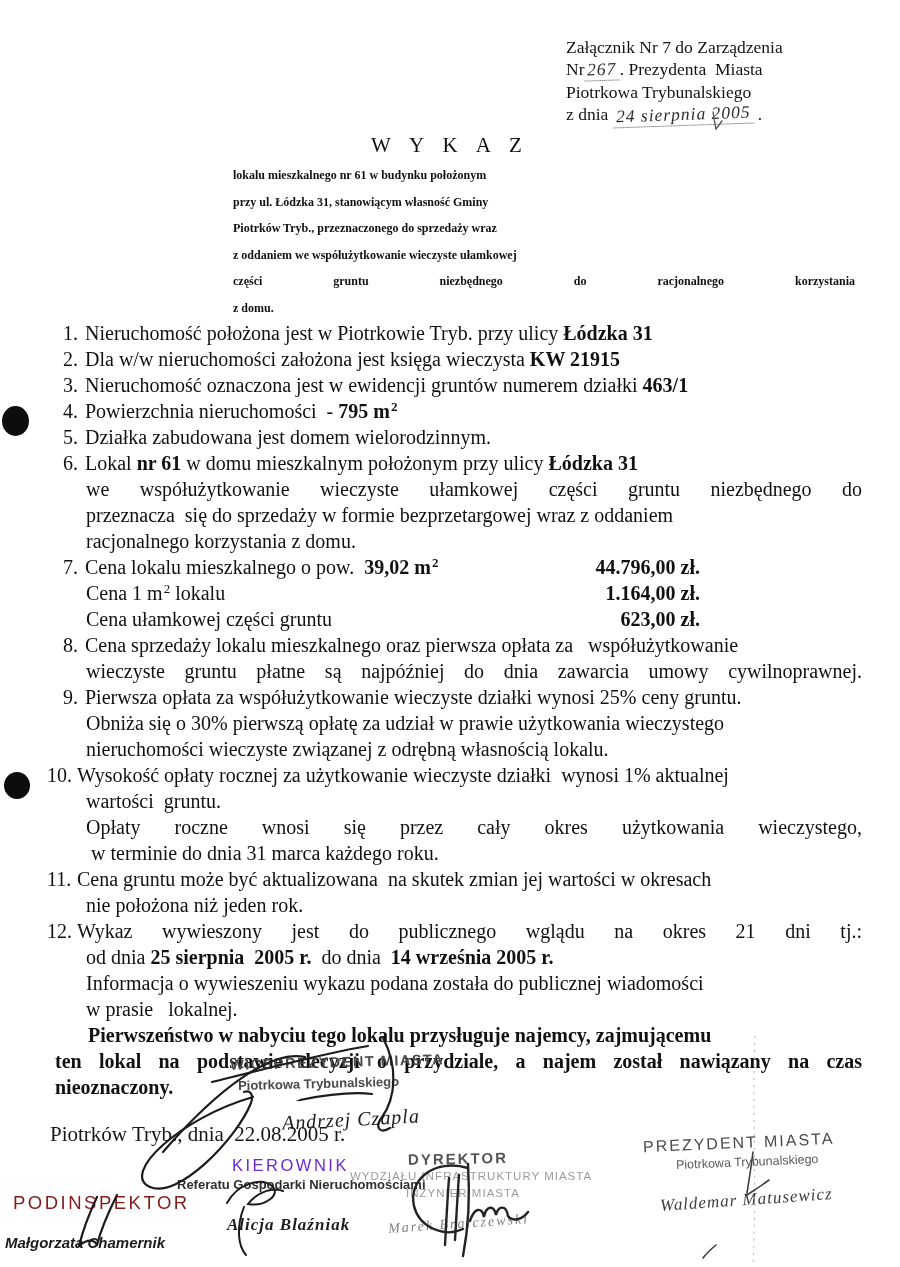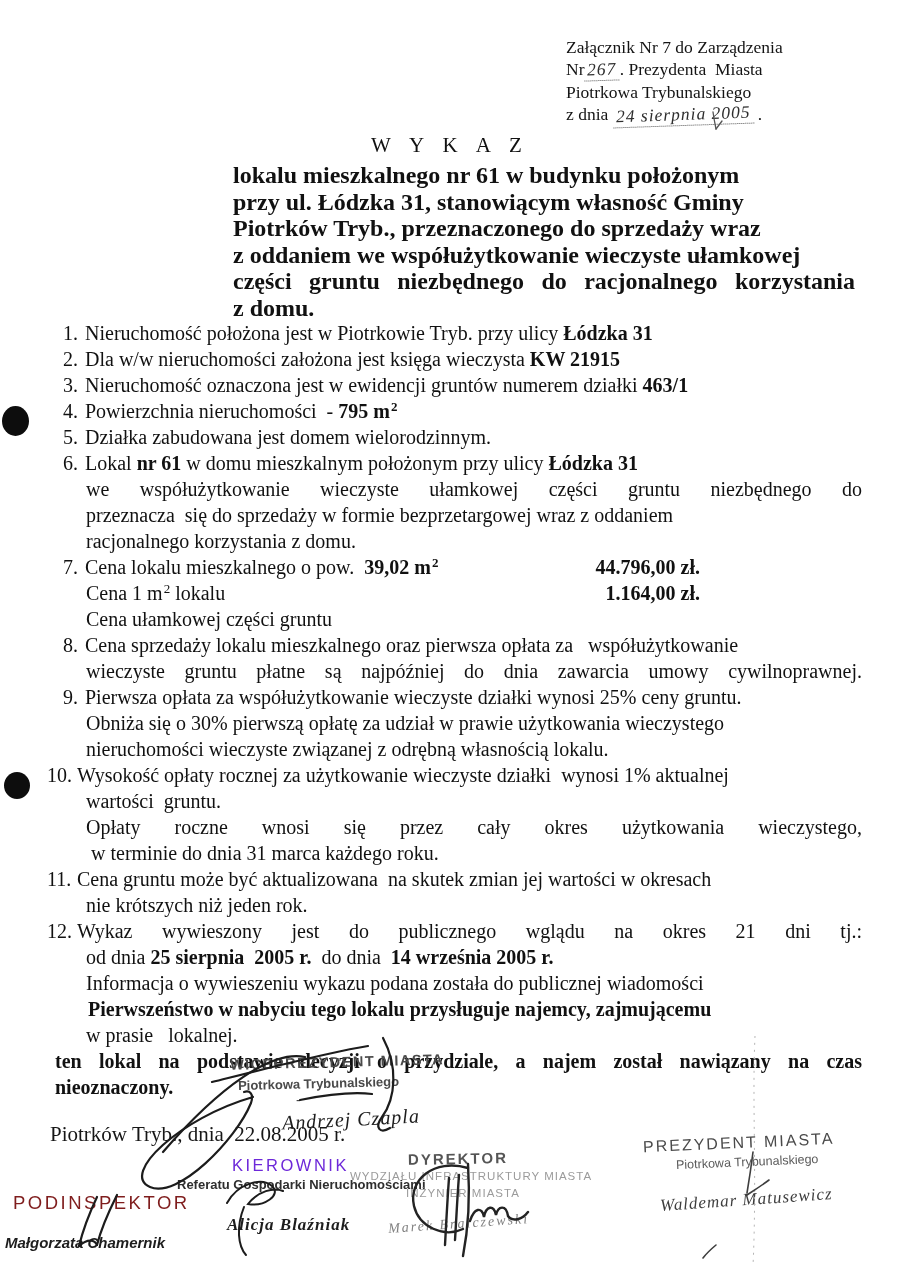--- a/index.html
+++ b/index.html
@@ -11,21 +11,21 @@
   .hole-2{left:4px;top:772px;width:26px;height:27px;}
   
   .annotation{position:absolute;left:566px;top:36px;font-size:17.5px;line-height:22px;color:#141414;}
   .aline{white-space:pre;}
   .hw{display:inline-block;font-style:italic;transform:rotate(-2deg);border-bottom:1px dotted #555;
       padding:0 3px;color:#2e2e2e;letter-spacing:1px;}
   
   .title{position:absolute;left:0;top:133px;width:900px;text-align:center;
          font-size:21px;font-weight:normal;letter-spacing:7px;}
   
-  .intro{position:absolute;left:233px;top:162px;width:622px;font-size:24px;font-weight:bold;}
+  .intro{position:absolute;left:233px;top:162px;width:622px;font-size:12px;font-weight:bold;}
   .iln{height:26.5px;line-height:26.5px;white-space:pre;}
   .iln.j{white-space:normal;text-align:justify;text-align-last:justify;}
   
   .body{position:absolute;left:0;top:320px;width:862px;font-size:20px;}
   .ln{position:relative;height:26px;line-height:26px;white-space:pre;}
   .ln.j{white-space:normal;text-align:justify;text-align-last:justify;}
   .k-item{padding-left:63px;}
   .k-item .num{display:inline-block;width:22px;}
   .k-item2{padding-left:47px;}
   .k-item2 .num{display:inline-block;width:30px;}
@@ -88,37 +88,37 @@
       <div class="ln k-item"><span class="num">2.</span><span>Dla w/w nieruchomości założona jest księga wieczysta </span><span class="b">KW 21915</span></div>
       <div class="ln k-item"><span class="num">3.</span><span>Nieruchomość oznaczona jest w ewidencji gruntów numerem działki </span><span class="b">463/1</span></div>
       <div class="ln k-item"><span class="num">4.</span><span>Powierzchnia nieruchomości  - </span><span class="b">795 m</span><span class="b sup">2</span></div>
       <div class="ln k-item"><span class="num">5.</span><span>Działka zabudowana jest domem wielorodzinnym.</span></div>
       <div class="ln k-item"><span class="num">6.</span><span>Lokal </span><span class="b">nr 61</span><span> w domu mieszkalnym położonym przy ulicy </span><span class="b">Łódzka 31</span></div>
       <div class="ln k-cont j"><span>we współużytkowanie wieczyste ułamkowej części gruntu niezbędnego do</span></div>
       <div class="ln k-cont"><span>przeznacza  się do sprzedaży w formie bezprzetargowej wraz z oddaniem</span></div>
       <div class="ln k-cont"><span>racjonalnego korzystania z domu.</span></div>
       <div class="ln k-item"><span class="num">7.</span><span>Cena lokalu mieszkalnego o pow.  </span><span class="b">39,02 m</span><span class="b sup">2</span><span class="price"><span class="b">44.796,00 zł.</span></span></div>
       <div class="ln k-cont"><span>Cena 1 m</span><span class="sup">2</span><span> lokalu</span><span class="price"><span class="b">1.164,00 zł.</span></span></div>
-      <div class="ln k-cont"><span>Cena ułamkowej części gruntu</span></div>
+      <div class="ln k-cont"><span>Cena ułamkowej części gruntu</span><span class="price"><span class="b">623,00 zł.</span></span></div>
       <div class="ln k-item"><span class="num">8.</span><span>Cena sprzedaży lokalu mieszkalnego oraz pierwsza opłata za   współużytkowanie</span></div>
       <div class="ln k-cont j"><span>wieczyste gruntu płatne są najpóźniej do dnia zawarcia umowy cywilnoprawnej.</span></div>
       <div class="ln k-item"><span class="num">9.</span><span>Pierwsza opłata za współużytkowanie wieczyste działki wynosi 25% ceny gruntu.</span></div>
       <div class="ln k-cont"><span>Obniża się o 30% pierwszą opłatę za udział w prawie użytkowania wieczystego</span></div>
       <div class="ln k-cont"><span>nieruchomości wieczyste związanej z odrębną własnością lokalu.</span></div>
       <div class="ln k-item2"><span class="num">10.</span><span>Wysokość opłaty rocznej za użytkowanie wieczyste działki  wynosi 1% aktualnej</span></div>
       <div class="ln k-cont"><span>wartości  gruntu.</span></div>
       <div class="ln k-cont j"><span>Opłaty roczne wnosi się przez cały okres użytkowania wieczystego,</span></div>
       <div class="ln k-cont"><span> w terminie do dnia 31 marca każdego roku.</span></div>
       <div class="ln k-item2"><span class="num">11.</span><span>Cena gruntu może być aktualizowana  na skutek zmian jej wartości w okresach</span></div>
-      <div class="ln k-cont"><span>nie krótszych niż jeden rok.</span></div>
+      <div class="ln k-cont"><span>nie położona niż jeden rok.</span></div>
       <div class="ln k-item2 j"><span class="num">12.</span><span>Wykaz wywieszony jest do publicznego wglądu na okres  21 dni tj.:</span></div>
       <div class="ln k-cont"><span>od dnia </span><span class="b">25 sierpnia  2005 r.</span><span>  do dnia  </span><span class="b">14 września 2005 r.</span></div>
       <div class="ln k-cont"><span>Informacja o wywieszeniu wykazu podana została do publicznej wiadomości</span></div>
+      <div class="ln k-cont"><span>w prasie   lokalnej.</span></div>
       <div class="ln k-pfirst"><span>Pierwszeństwo w nabyciu tego lokalu przysługuje najemcy, zajmującemu</span></div>
-      <div class="ln k-cont"><span>w prasie   lokalnej.</span></div>
       <div class="ln k-p j"><span>ten lokal na podstawie decyzji o przydziale, a najem został nawiązany na czas</span></div>
       <div class="ln k-p"><span>nieoznaczony.</span></div>
     </div>
 
   <div class="abs vp1 sans">WICEPREZYDENT MIASTA</div>
   <div class="abs vp2 sans">Piotrkowa Trybunalskiego</div>
   <div class="abs vp3 sans">-</div>
   <div class="abs sig-andrzej">Andrzej Czapla</div>
 
   <div class="abs place-date">Piotrków Tryb., dnia  22.08.2005 r.</div>

